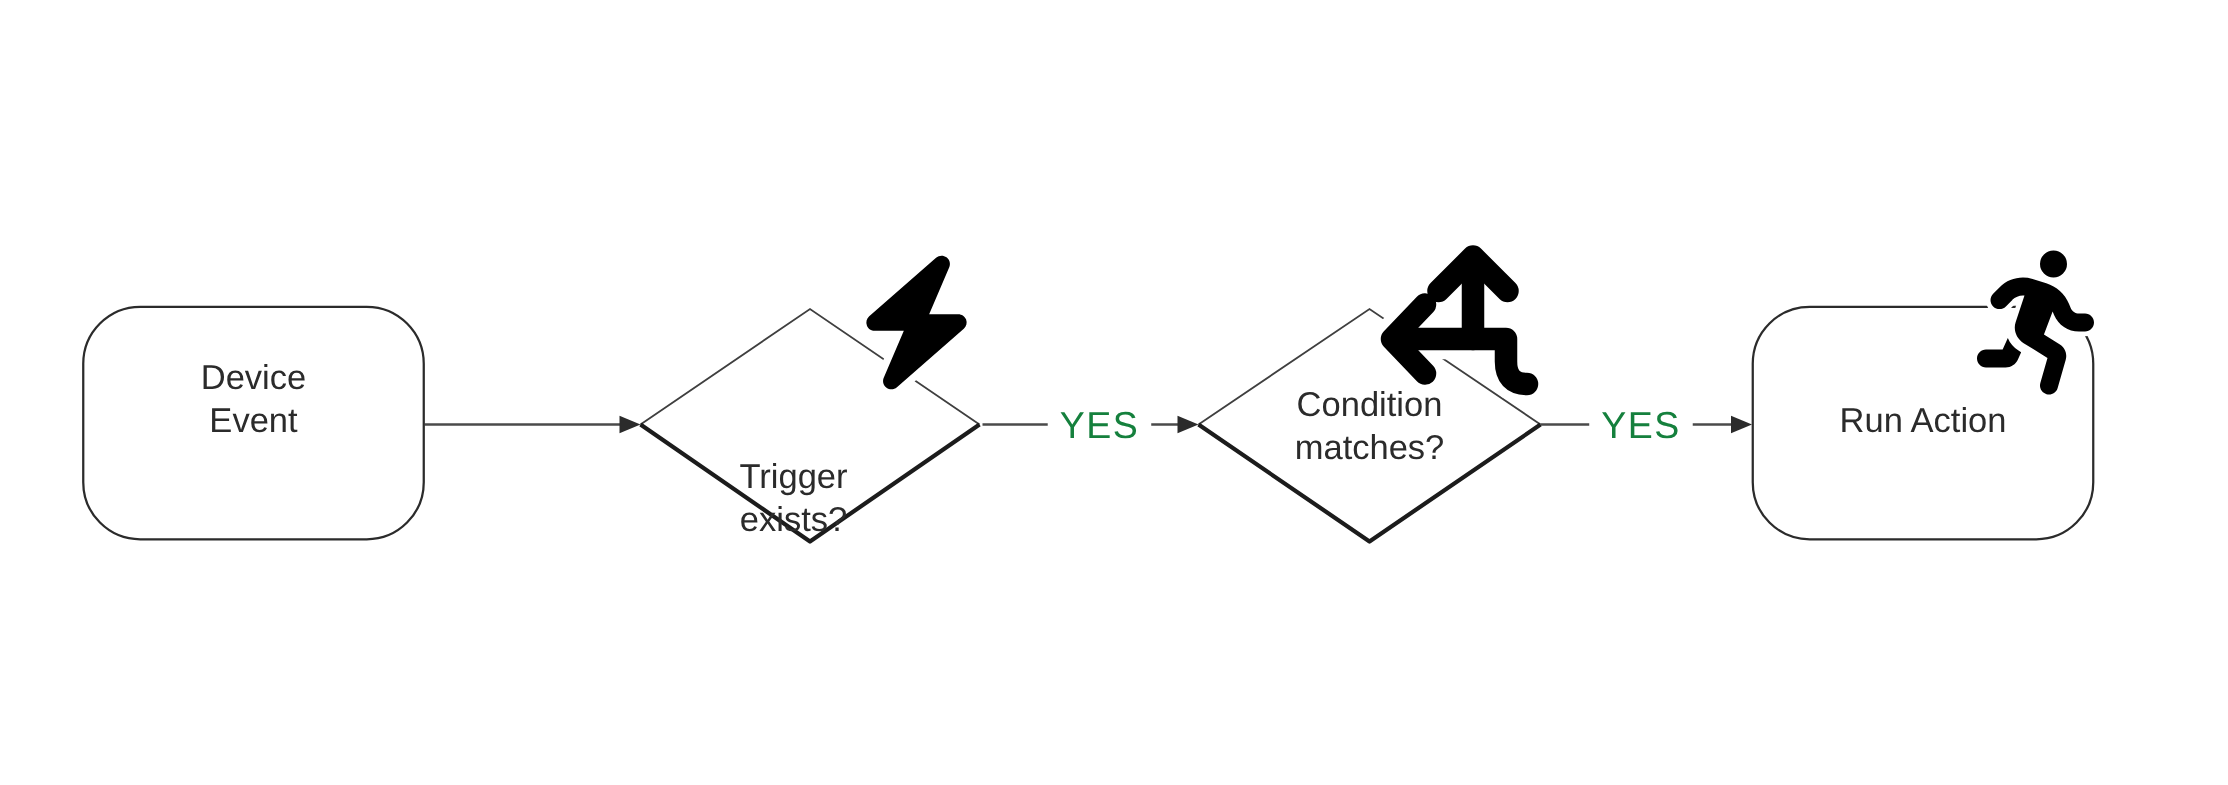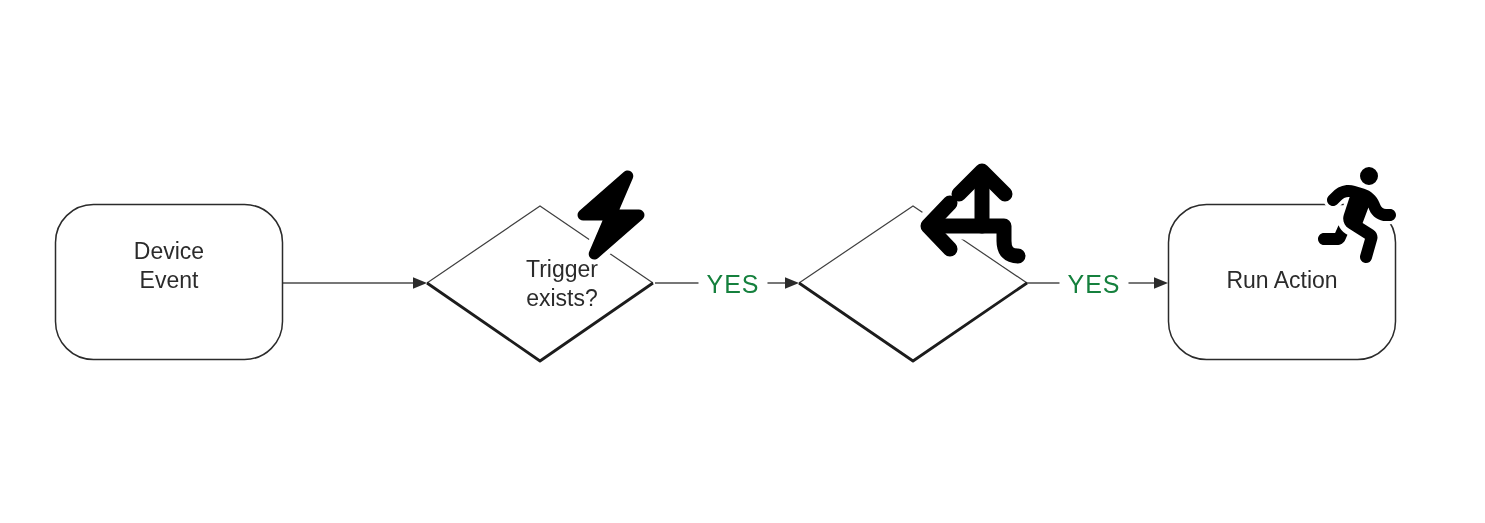--- a/index.html
+++ b/index.html
@@ -91,24 +91,27 @@
 
     <g>
       <rect x="1168.5" y="204.5" width="227" height="155" rx="38" ry="38" fill="#ffffff" stroke="#2b2b2b" stroke-width="1.5"></rect>
     </g>
   </svg>
 
   <div class="node-label" style="left:55px; top:188px; width:228px; height:156px;">
     <span class="wrap">Device Event</span>
   </div>
 
-  <div class="node-label" style="left:449px; top:206px; width:226px; height:155px;">
+  <div class="node-label" style="left:416px; top:206px; width:226px; height:155px;align-items:flex-end;">
     <span class="wrap">Trigger exists?</span>
   </div>
 
+  <div class="node-label" style="left:799px; top:206px; width:228px; height:155px;">
+    <span class="wrap">Condition matches?</span>
+  </div>
 
   <div class="node-label" style="left:1168px; top:206px; width:228px; height:148px;">
     <span class="wrap">Run Action</span>
   </div>
 
   <div class="edge-label" style="left:733px; top:284px;">YES</div>
 
   <div class="edge-label" style="left:1094px; top:284px;">YES</div>
 
   <svg class="icon" style="left:572px; top:167px; width:78px; height:96px;" viewBox="0 0 448 512">

